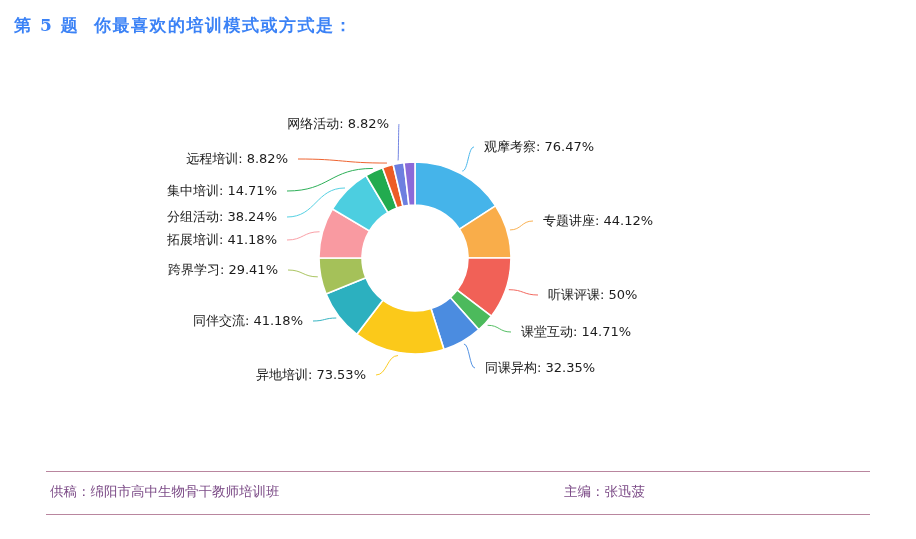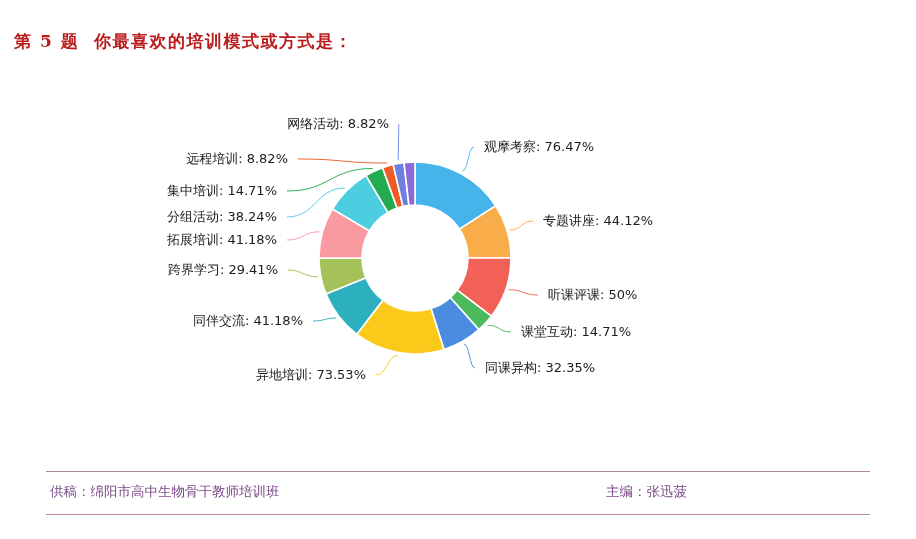--- a/index.html
+++ b/index.html
@@ -14,26 +14,26 @@
     position: relative;
     overflow: hidden;
     font-family: "DejaVu Sans", "Liberation Sans", sans-serif;
     -webkit-font-smoothing: antialiased;
   }
 
   
   #page-title {
     position: absolute;
     left: 14px;
-    top: 30px;
+    top: 14px;
     font-family: "DejaVu Serif", "Liberation Serif", serif;
     font-size: 17px;
     font-weight: 700;
     letter-spacing: 1.5px;
-    color: #b91c1c;
+    color: #3b82f6;
     white-space: pre;
   }
 
   
   #chart-area {
     position: absolute;
     left: 0;
     top: 52px;
     width: 916px;
     height: 400px;
@@ -65,21 +65,21 @@
 
   .footer-text {
     position: absolute;
     top: 27px;
     font-family: "DejaVu Sans", "Liberation Sans", sans-serif;
     font-size: 13.5px;
     color: #7b4a86;
     white-space: pre;
   }
   #footer-source { left: 50px; }
-  #footer-editor { left: 564px; margin-left: 42px; }
+  #footer-editor { left: 564px; }
   #footer-review { left: 684px; }
 </style>
 </head>
 <body>
 
 <div id="page-title">第 5 题  你最喜欢的培训模式或方式是：</div>
 
 <div id="chart-area">
   <svg id="donut-svg" width="916" height="400" viewBox="0 0 916 400">
     <g id="slice-group">

